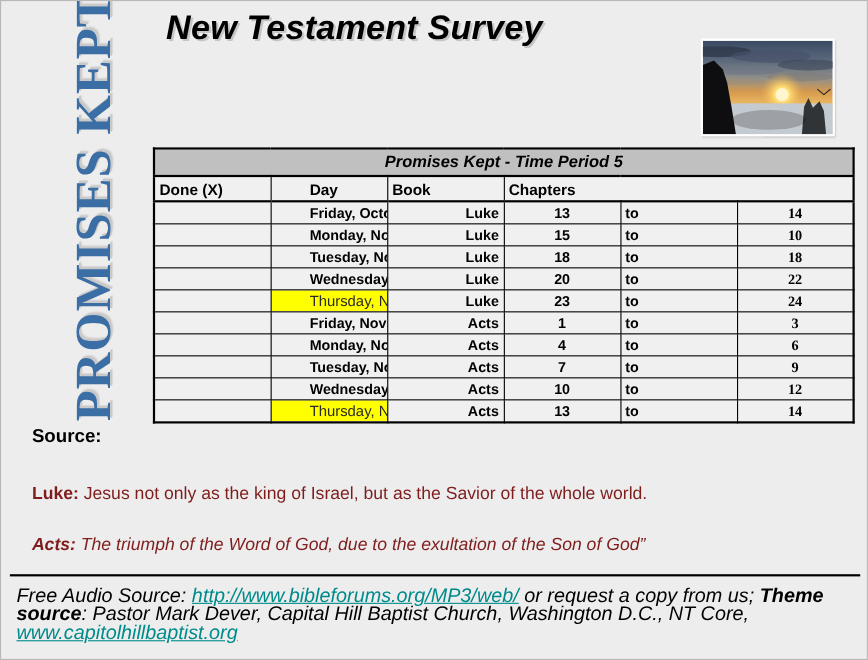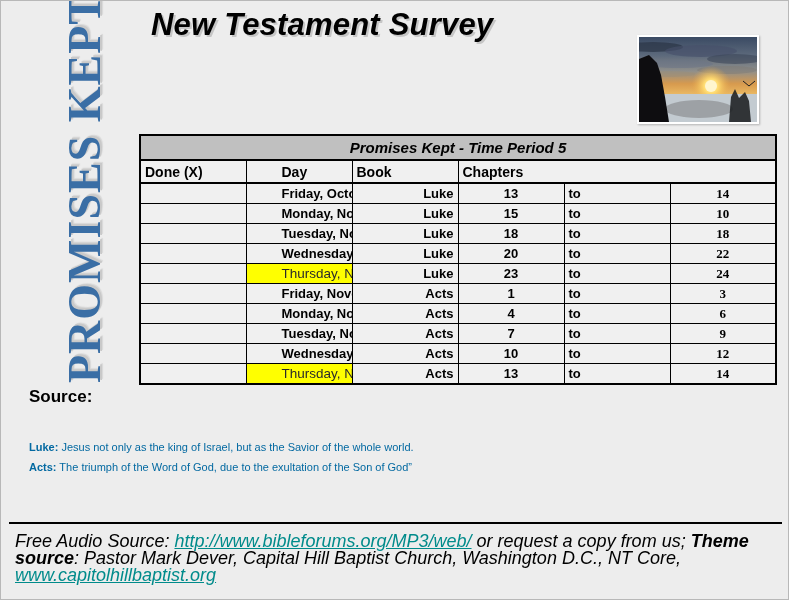--- a/index.html
+++ b/index.html
@@ -156,27 +156,27 @@
     position: absolute;
     left: 28px;
     top: 386px;
     font-size: 17px;
     font-weight: bold;
     color: #000000;
   }
   .theme-line {
     position: absolute;
     left: 28px;
-    font-size: 11px;
-    color: #0369a1;
+    font-size: 16px;
+    color: #7f1d1d;
     white-space: nowrap;
   }
   .theme-line .bk { font-weight: bold; }
   #theme-luke { top: 440px; }
-  #theme-acts { top: 460px; }
+  #theme-acts { top: 486px; font-style: italic; }
 
   
   #divider {
     position: absolute;
     left: 8px;
     top: 521px;
     width: 773px;
     height: 0;
     border-top: 2px solid #000000;
   }

